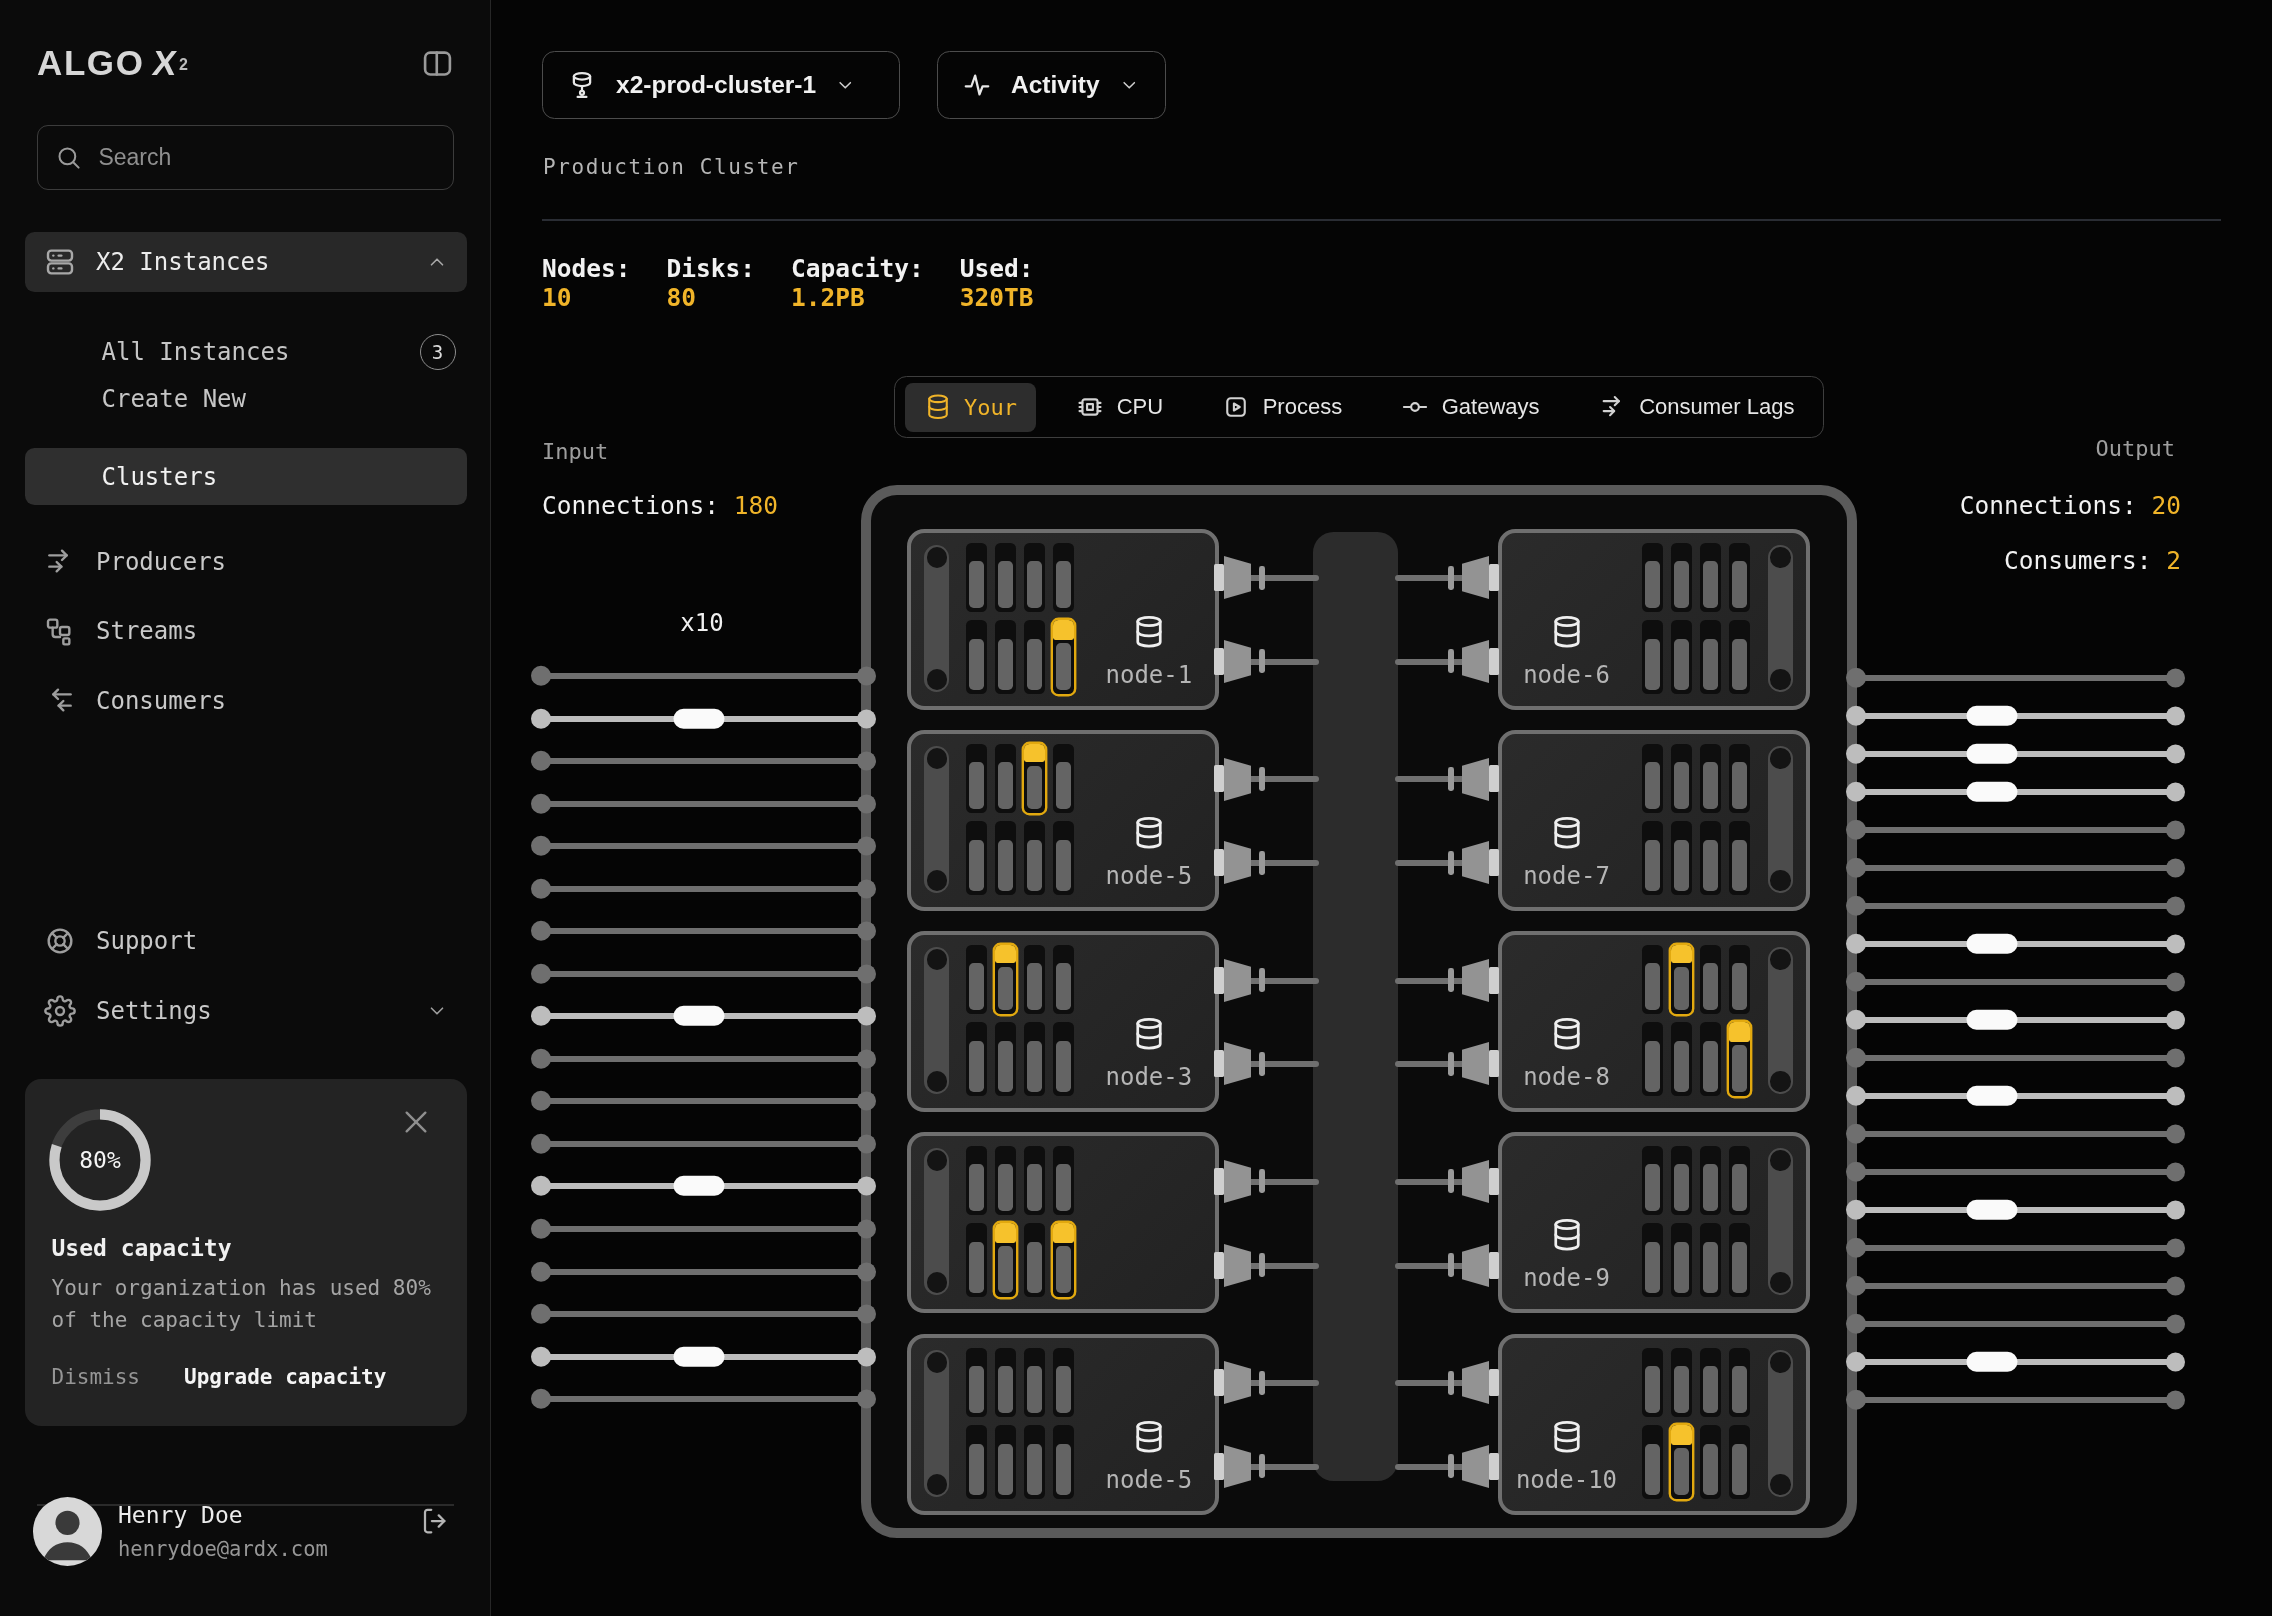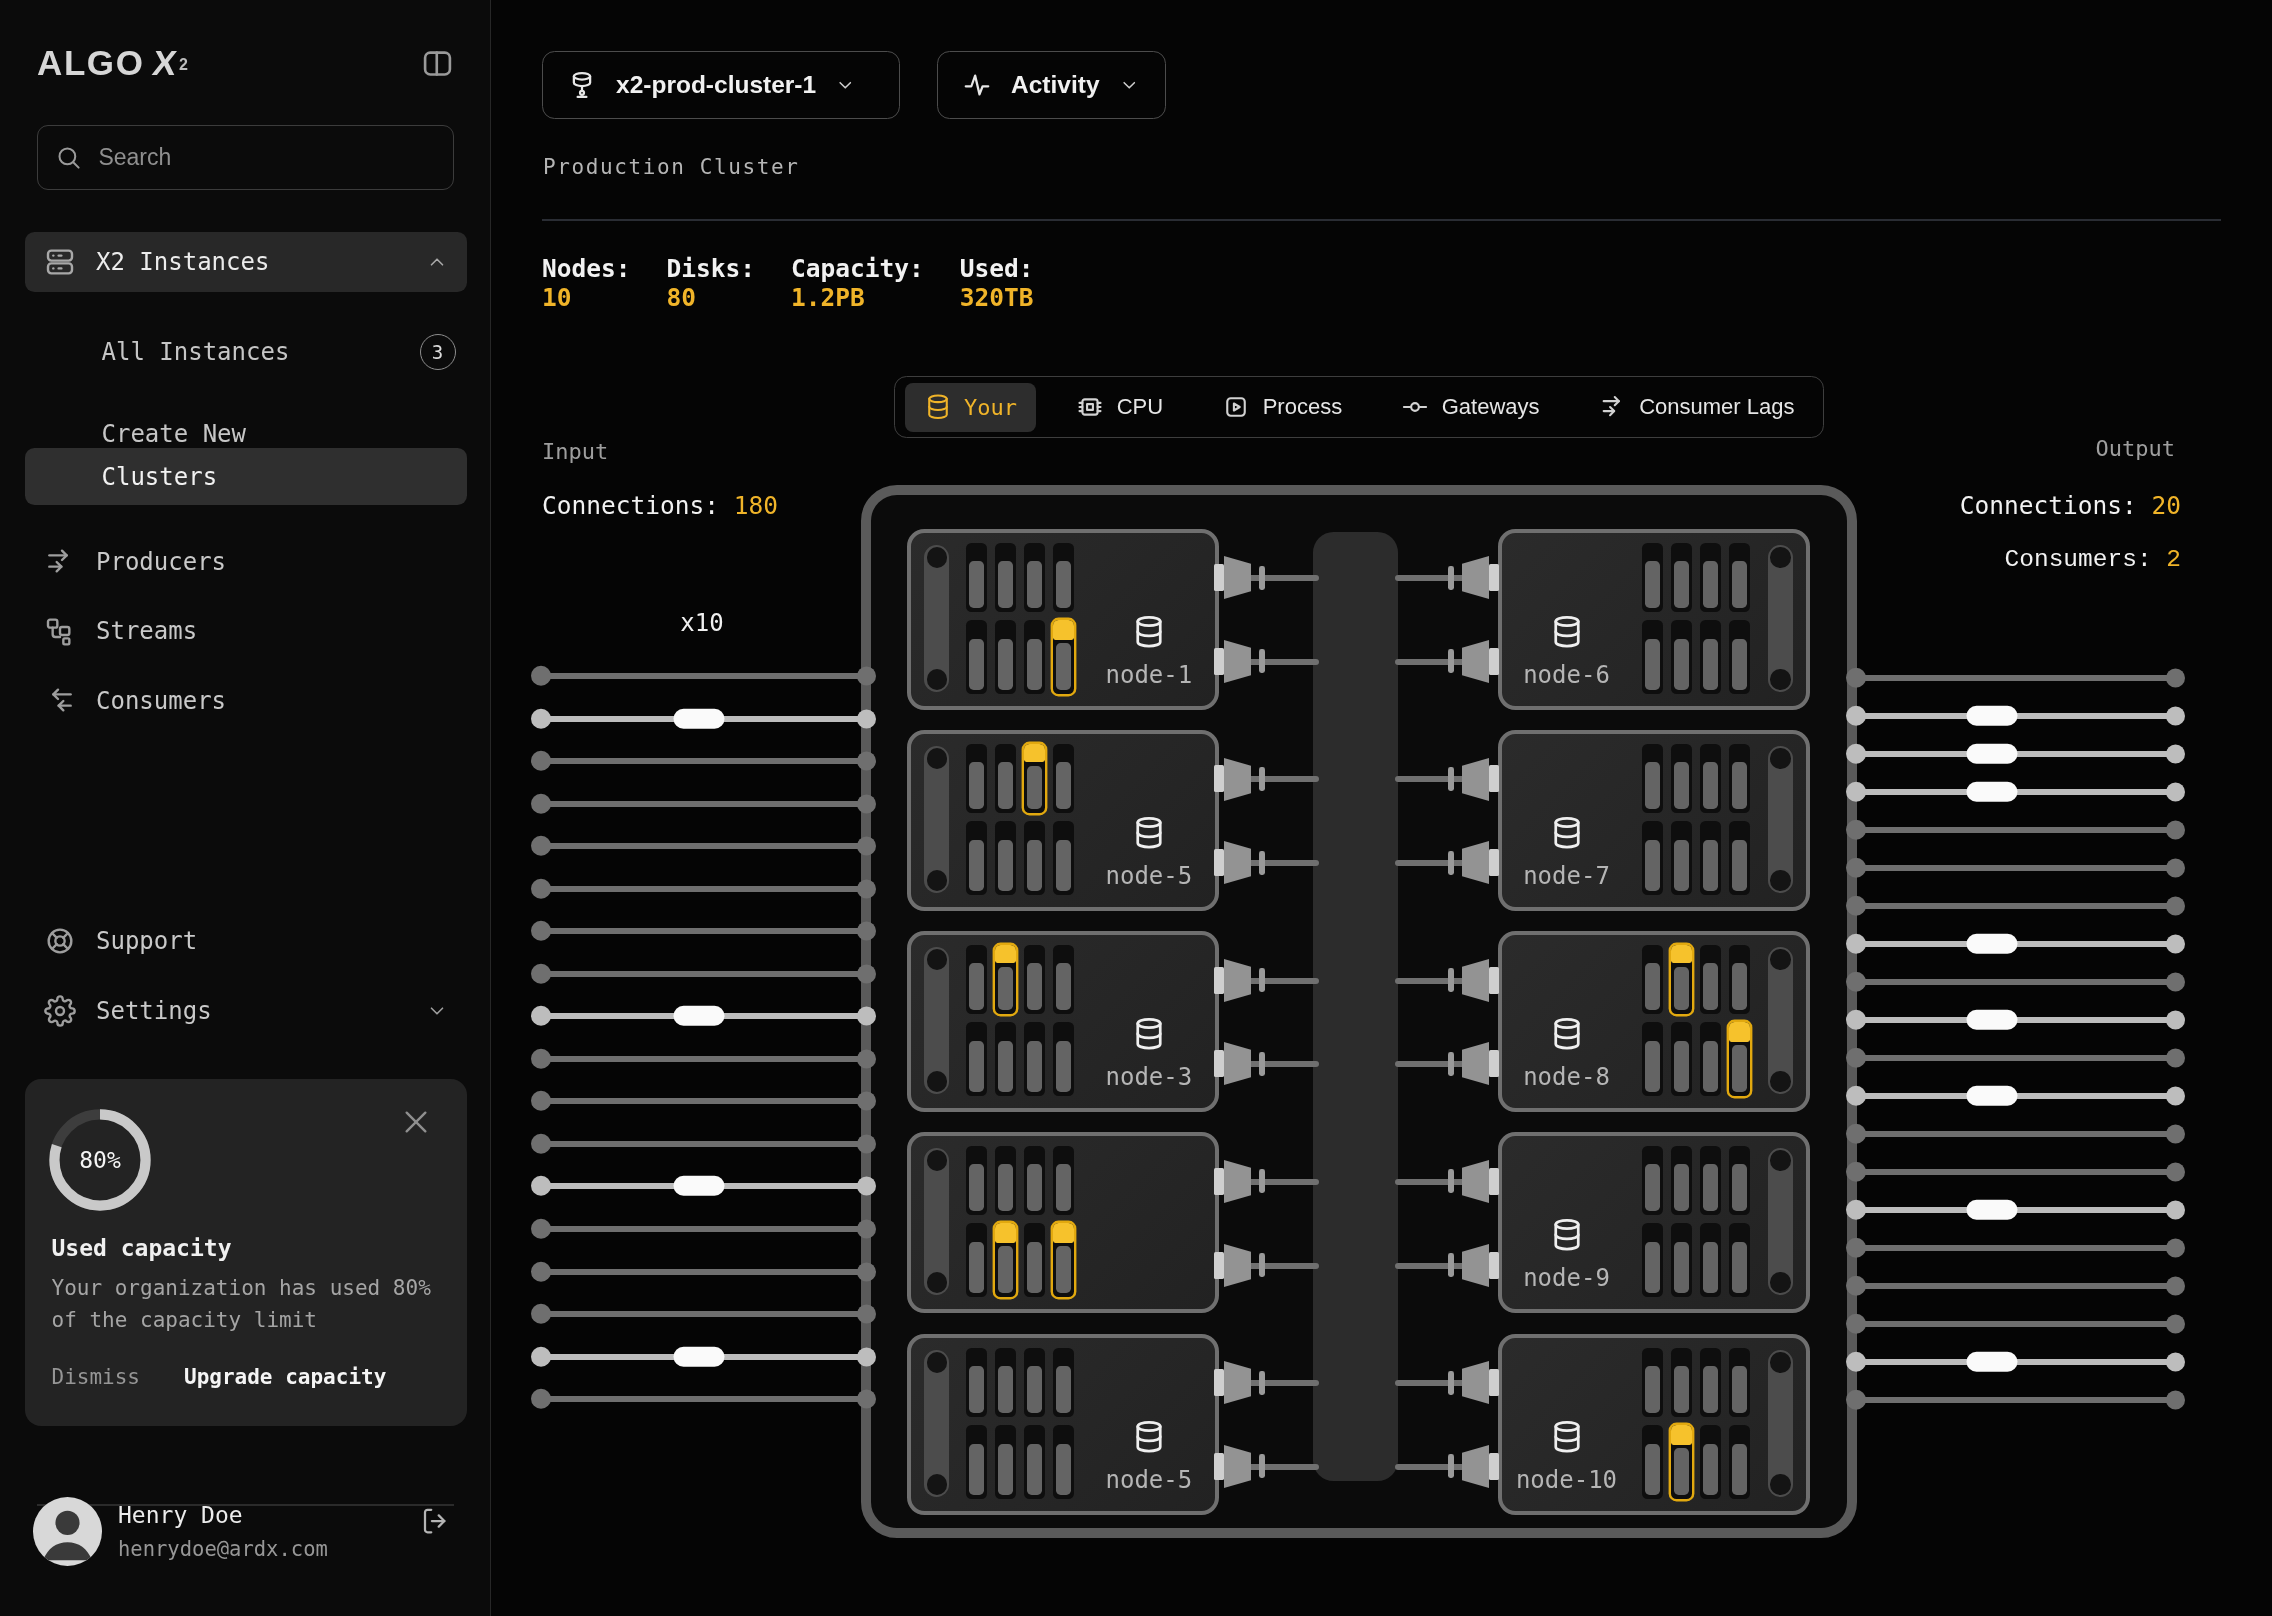--- a/index.html
+++ b/index.html
@@ -77,21 +77,21 @@
   .tab.active .tab-label{font-family:"DejaVu Sans Mono",monospace;color:#F0B429;}
 
   
   .io-title{position:absolute;font-size:22px;color:#9e9e9e;}
   .io-stat{position:absolute;font-size:24.5px;color:#f2f2f2;}
   .io-stat .val{color:#F0B429;}
   #input-title{left:542px;top:439px;}
   #input-conn{left:542px;top:491px;}
   #output-title{right:98px;top:436px;text-align:right;}
   #output-conn{right:92px;top:491px;text-align:right;}
-  #output-cons{right:92px;top:546px;text-align:right;font-family:Liberation Mono, monospace;}
+  #output-cons{right:92px;top:546px;text-align:right;}
   #mult-label{position:absolute;left:623px;top:609px;width:158px;text-align:center;font-size:24px;color:#f0f0f0;}
 
   
   #cluster-box{position:absolute;left:861px;top:485px;width:996px;height:1053px;border:10.3px solid #5a5a5a;border-radius:36px;background:#0b0b0b;}
   #bus{position:absolute;left:1313px;top:532px;width:85px;height:949px;border-radius:20.5px;background:#2c2c2c;}
   .io-line{position:absolute;height:5.5px;background:#6f6f6f;border-radius:3.2px;}
   .io-line.light{background:#bdbdbd;}
   .io-dot{position:absolute;border-radius:50%;background:inherit;}
   .io-handle{position:absolute;width:51px;height:20.5px;border-radius:10.3px;background:#fafafa;top:50%;transform:translate(-50%,-50%);}
 
@@ -157,21 +157,21 @@
           <svg viewBox="0 0 24 24">
             <polyline points="6 15 12 9 18 15"></polyline>
           </svg>
         </span>
     </div>
 
     <div class="nav-sub" style="top:325px;">
       <span>All Instances</span>
       <span class="badge">3</span>
     </div>
-    <div class="nav-sub" style="top:407px;">
+    <div class="nav-sub" style="top:372px;">
       <span>Create New</span>
     </div>
     <div class="nav-sub active" style="top:448px;height:57px;">
       <span>Clusters</span>
     </div>
 
     <div class="nav-item" style="top:533px;">
       <span>
           <svg viewBox="0 0 24 24">
             <path d="M4 7h13"></path>

